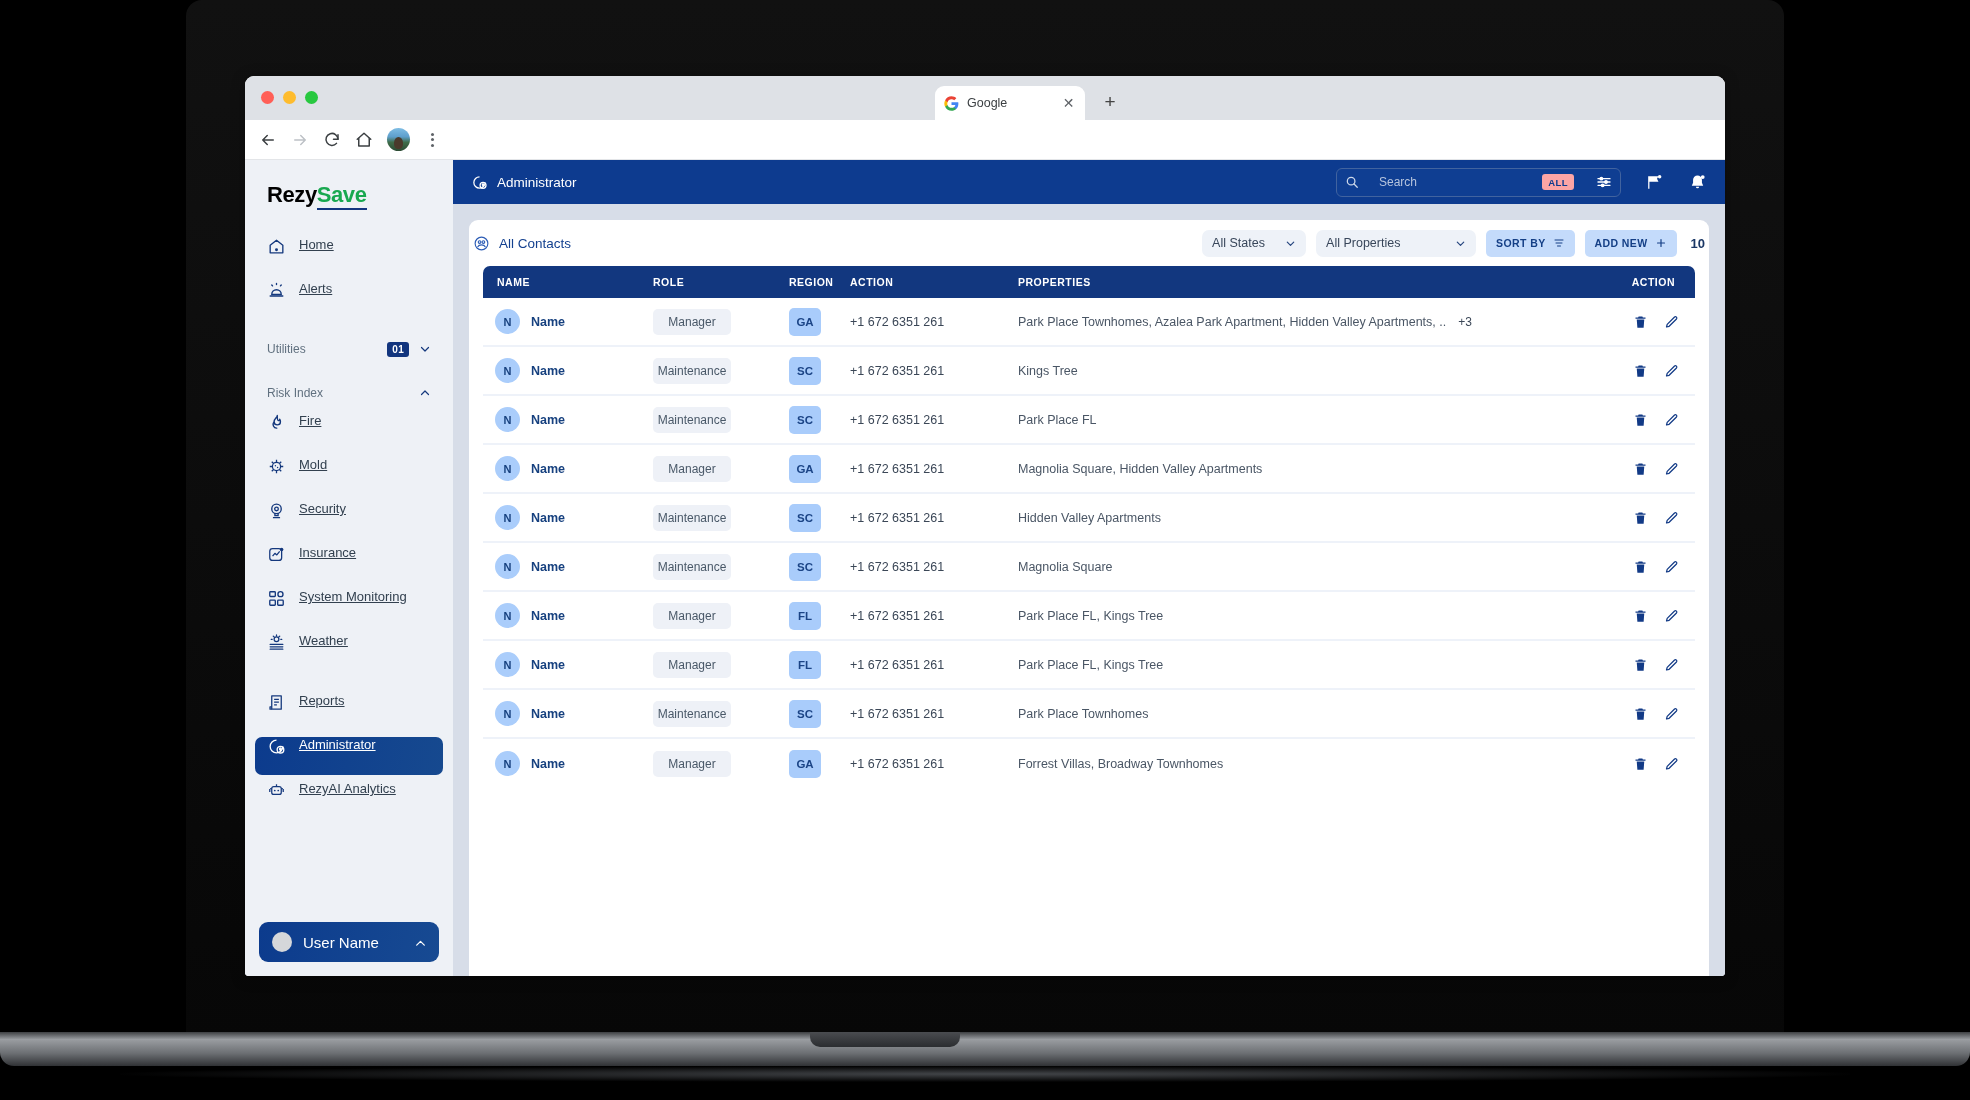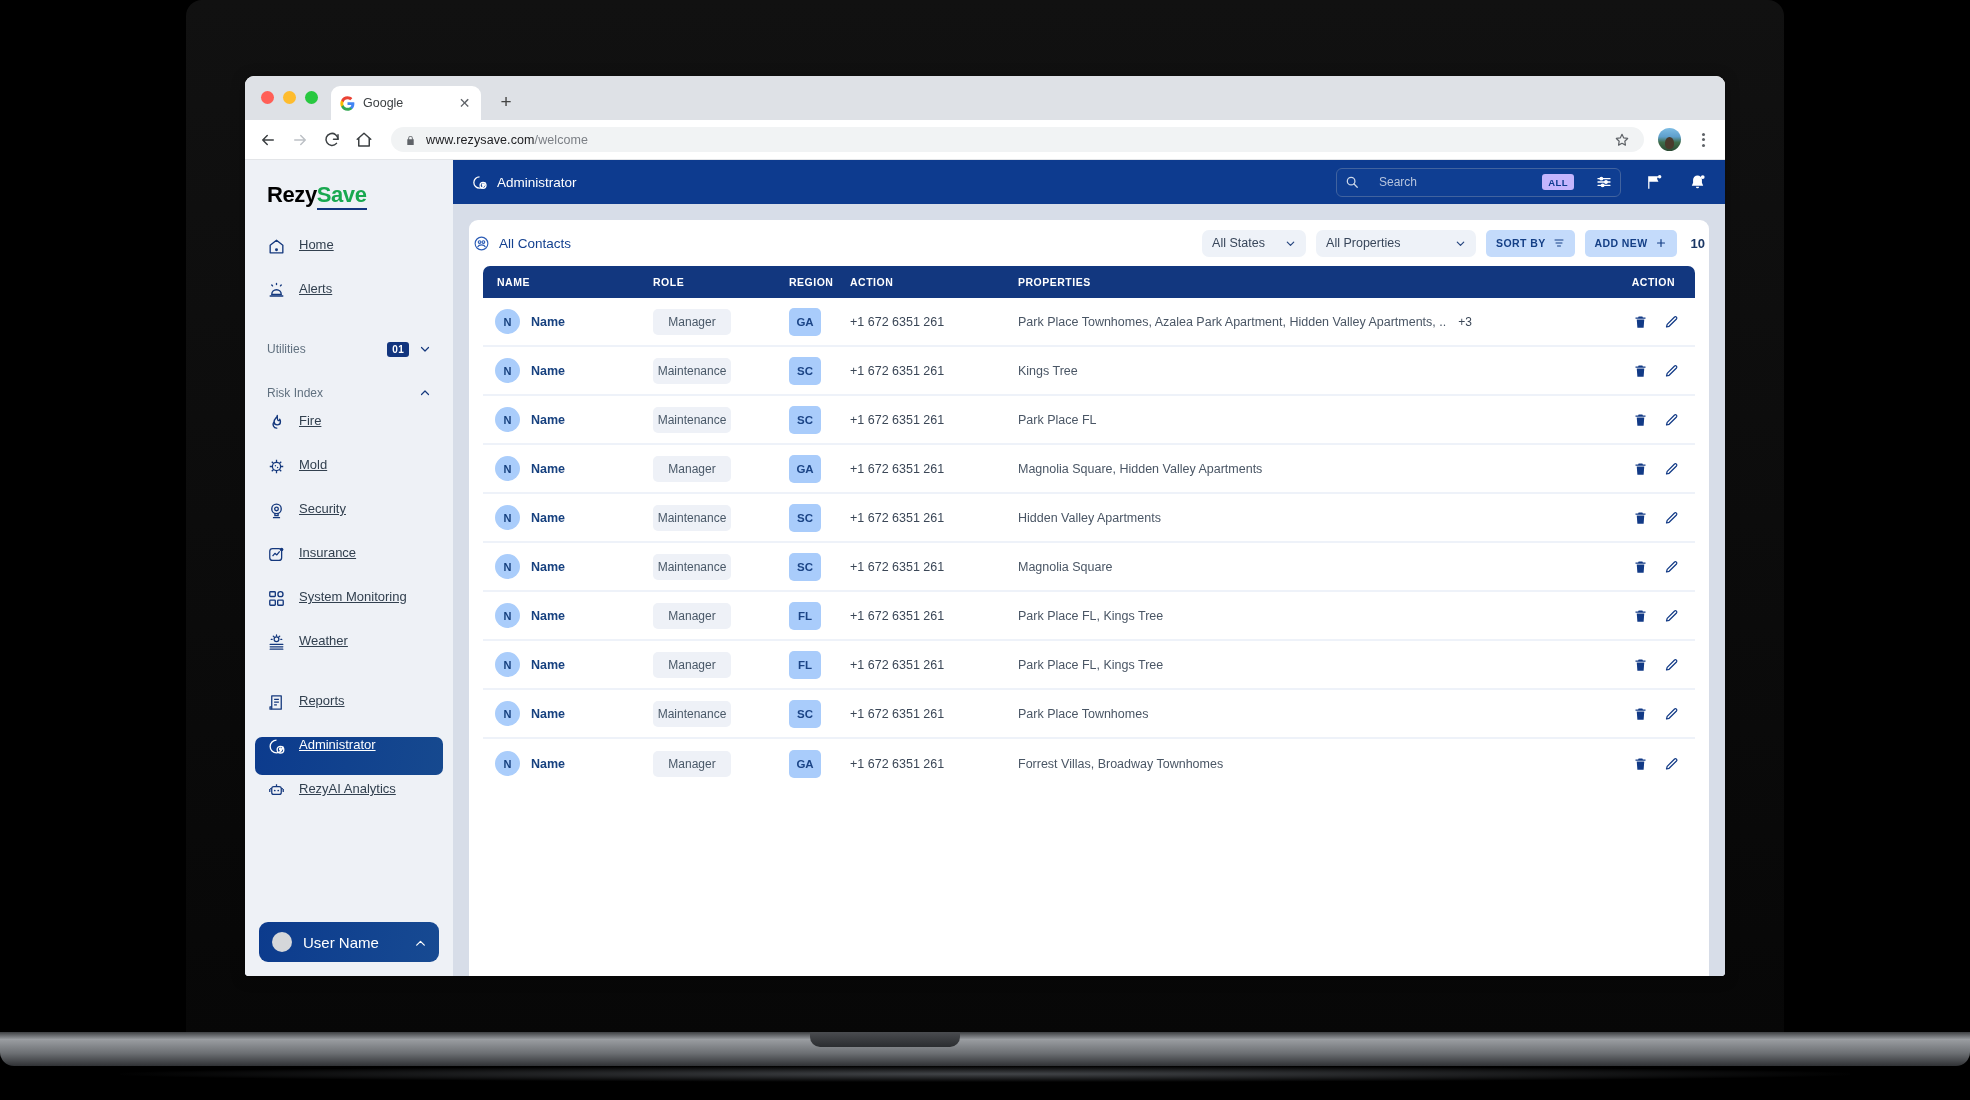--- a/index.html
+++ b/index.html
@@ -33,21 +33,21 @@
   }
 
   
   .browser {
     position:absolute; left:245px; top:76px; width:1480px; height:900px;
     background:#fff; border-radius:9px 9px 4px 4px; overflow:hidden;
     box-shadow:0 2px 14px rgba(0,0,0,.35);
   }
   .tabstrip {
     height:44px; background:#dee1e6; position:relative;
-    display:flex; align-items:flex-end; padding-left:14px;
+    display:flex; align-items:flex-end; padding-left:14px;justify-content:center;
   }
   .traffic { display:flex; gap:9px; align-items:center; position:absolute; left:16px; top:15px; }
   .dot { width:13px; height:13px; border-radius:50%; }
   .dot.red{background:#ff5f57;} .dot.yellow{background:#febc2e;} .dot.green{background:#28c840;}
   .tab {
     margin-left:72px; width:150px; height:34px; background:#fff;
     border-radius:9px 9px 0 0; display:flex; align-items:center;
     padding:0 9px; gap:8px; position:relative;
   }
   .tab-favicon { width:15px; height:15px; flex:0 0 auto; }
@@ -136,21 +136,21 @@
   }
   .topbar-title { color:#fff; font-size:13.5px; display:flex; align-items:center; gap:9px; }
   .topbar-title .ic { width:17px; height:17px; color:#fff; display:flex; }
   .topbar .sp { flex:1; }
   .searchbar {
     width:285px; height:29px; border:1px solid #41639f; border-radius:6px;
     background:#0f3e92; display:flex; align-items:center; padding:0 8px; gap:20px;
   }
   .searchbar .ic { width:14px; height:14px; color:#cdd8ea; flex:0 0 auto; display:flex; }
   .search-input { flex:1; font-size:12px; color:#b6c4dd; }
-  .all-pill { background:#c4b5fd; color:#0d3b8f; font-size:9.5px; font-weight:700; padding:2.5px 6px; border-radius:3px; letter-spacing:.4px; }
+  .all-pill { background:#fca5a5; color:#0d3b8f; font-size:9.5px; font-weight:700; padding:2.5px 6px; border-radius:3px; letter-spacing:.4px; }
   .slider-ic { width:16px; height:16px; color:#fff; flex:0 0 auto; display:flex; margin-left:2px; }
   .top-ic { width:19px; height:19px; color:#fff; margin-left:14px; flex:0 0 auto; display:flex; }
 
   .content { flex:1; padding:16px 16px 0 16px; min-height:0; }
   .panel { background:#fff; border-radius:9px 9px 0 0; height:100%; display:flex; flex-direction:column; overflow:hidden; }
 
   .panel-head { height:46px; display:flex; align-items:center; padding:0 4px; gap:10px; flex:0 0 auto; }
   .ph-title { display:flex; align-items:center; gap:9px; color:#13408f; font-size:13.5px; }
   .ph-title .ic { width:17px; height:17px; color:#2c5cb5; display:flex; }
   .panel-head .sp { flex:1; }
@@ -259,34 +259,20 @@
             <path d="M20 11A8 8 0 1 0 18 16.5"></path>
             <path d="M20 5v6h-6"></path>
           </svg>
       </span>
       <span class="nav-ico">
         <svg viewBox="0 0 24 24" width="18" height="18" fill="none" stroke="currentColor" stroke-width="2" stroke-linecap="round" stroke-linejoin="round">
             <path d="M3 11l9-8 9 8"></path>
             <path d="M5 10v10h14V10"></path>
           </svg>
       </span>
-      <div class="omnibox">
-        <span class="lock">
-          <svg viewBox="0 0 24 24" width="11" height="13" fill="#5f6368">
-              <path d="M17 9V7a5 5 0 0 0-10 0v2H5v13h14V9h-2zm-8 0V7a3 3 0 0 1 6 0v2H9z"></path>
-            </svg>
-        </span>
-        <span class="url"><span>www.rezysave.com</span><span class="path">/welcome</span></span>
-        <span style="flex:1"></span>
-        <span class="star">
-          <svg viewBox="0 0 24 24" width="16" height="16" fill="none" stroke="currentColor" stroke-width="1.8" stroke-linejoin="round">
-              <path d="M12 3.5l2.6 5.4 5.9.8-4.3 4.1 1 5.9-5.2-2.8-5.2 2.8 1-5.9L3.5 9.7l5.9-.8z"></path>
-            </svg>
-        </span>
-      </div>
       <span class="avatar-chip"></span>
       <span class="kebab">
           <i></i>
           <i></i>
           <i></i>
         </span>
     </div>
 
     <div class="app">
 

